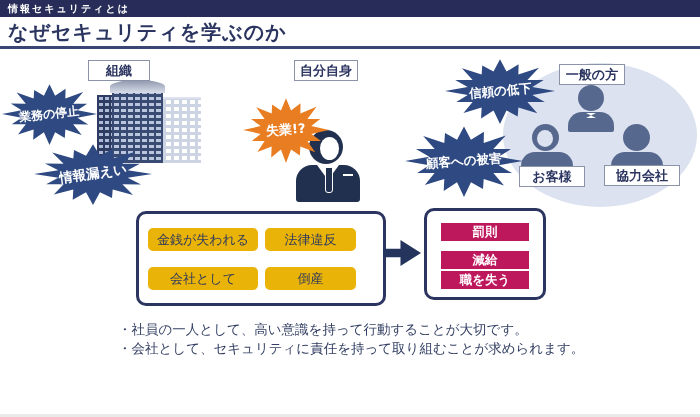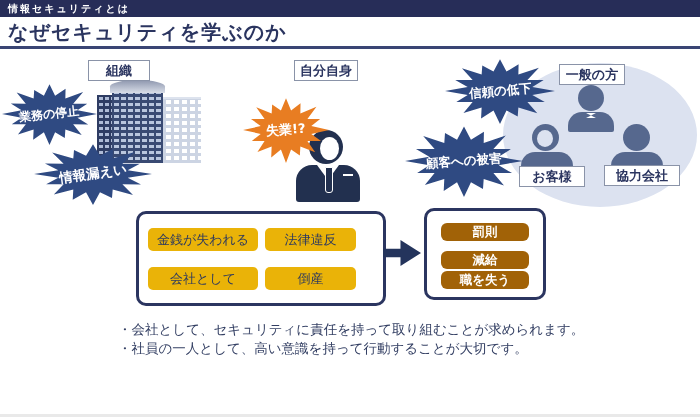--- a/index.html
+++ b/index.html
@@ -101,23 +101,23 @@
   }
   .arrow-right{
     position:absolute;left:383px;top:240px;width:38px;height:26px;background:#24345c;z-index:4;
     clip-path:polygon(0 34%,46% 34%,46% 0,100% 50%,46% 100%,46% 66%,0 66%);
   }
   .penalty-box{
     position:absolute;left:424px;top:208px;width:122px;height:92px;background:#fff;
     border:3px solid #2b3560;border-radius:10px;box-sizing:border-box;z-index:4;
   }
   .opill{
-    position:absolute;left:14px;width:88px;height:18px;background:#a16207;color:#fff;
+    position:absolute;left:14px;width:88px;height:18px;background:#be185d;color:#fff;
     font-size:12.5px;font-weight:bold;display:flex;align-items:center;justify-content:center;
-    border-radius:6px;white-space:nowrap;
+    border-radius:0;white-space:nowrap;
   }
   
   .bullets{position:absolute;left:118px;top:320px;color:#333f63;font-size:13.5px;line-height:19px;z-index:2;}
   .footer{
     position:absolute;left:0;bottom:0;width:700px;height:19px;background:#272d58;z-index:8;
   }
   .copyright{
     position:absolute;right:48px;top:0;height:19px;display:flex;align-items:center;
     color:#e8eaf2;font-size:8.5px;
   }
@@ -198,18 +198,18 @@
     <div class="pill" style="left:126px;top:53px;width:91px;height:23px;">倒産</div>
   </div>
   <div class="arrow-right"></div>
   <div class="penalty-box">
     <div class="opill" style="top:12px;">罰則</div>
     <div class="opill" style="top:40px;">減給</div>
     <div class="opill" style="top:60px;">職を失う</div>
   </div>
 
   <div class="bullets">
+    <div>・社員の一人として、高い意識を持って行動することが大切です。</div>
     <div>・会社として、セキュリティに責任を持って取り組むことが求められます。</div>
-    <div>・社員の一人として、高い意識を持って行動することが大切です。</div>
   </div>
 
 
 </div>
 
 </body></html>

